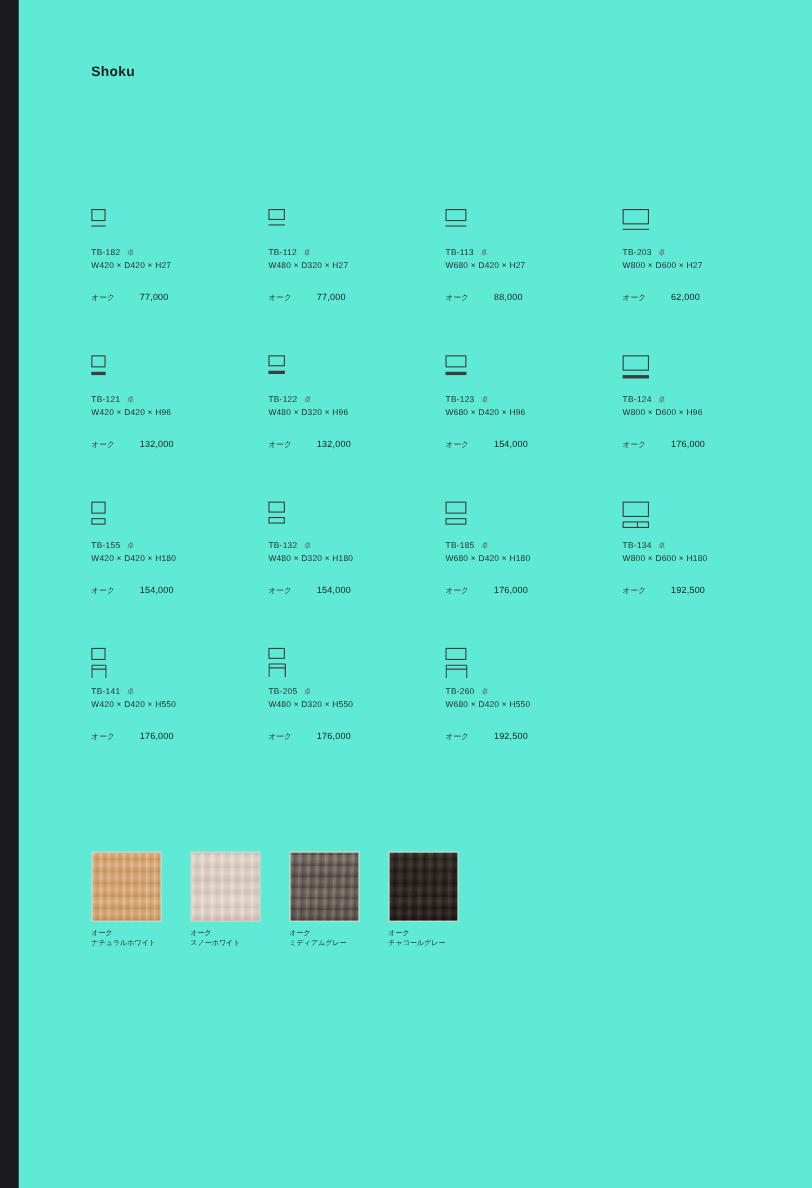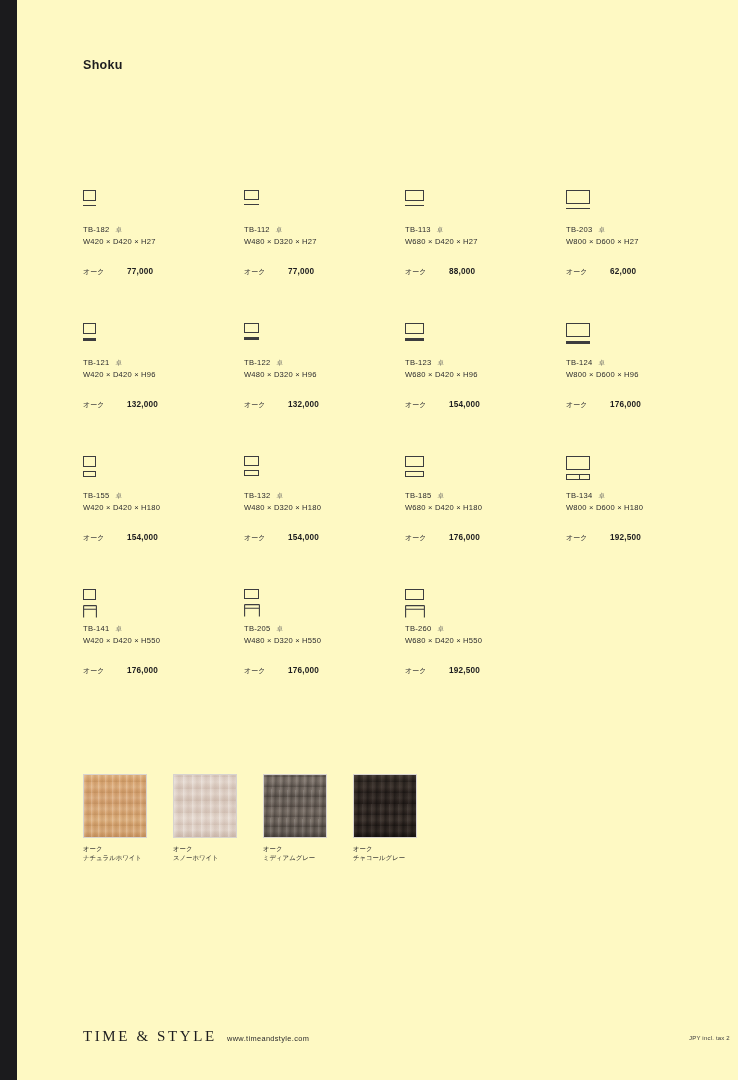--- a/index.html
+++ b/index.html
@@ -10,21 +10,21 @@
     background: #1b1b1d;
     font-family: "Liberation Sans", sans-serif;
   }
 
   #page {
     position: absolute;
     left: 17px;
     top: 0;
     width: 721px;
     height: 1080px;
-    background: #fef9c3;
+    background: #5eead4;
     overflow: hidden;
   }
 
   
   .page-title {
     position: absolute;
     left: 66px;
     top: 58px;
     font-size: 12.5px;
     font-weight: bold;
@@ -119,21 +119,21 @@
     white-space: nowrap;
   }
   .price-row .mat {
     display: inline-block;
     width: 44px;
     font-size: 7px;
     color: #37373a;
   }
   .price-row .amt {
     font-size: 8.2px;
-    font-weight: bold;
+    font-weight: normal;
     color: #1d1d1f;
     letter-spacing: 0.2px;
   }
 
   
   .swatches {
     position: absolute;
     left: 66px;
     top: 774px;
     width: 600px;
@@ -418,19 +418,14 @@
       </div>
       <div class="swatch" style="left: 270px;">
         <div class="sw-chip w-charcoal"></div>
         <div class="sw-label">
           <div>オーク</div>
           <div>チャコールグレー</div>
         </div>
       </div>
     </div>
 
-  <div class="footer">
-    <div class="brand">TIME &amp; STYLE</div>
-    <div class="site-url">www.timeandstyle.com</div>
-    <div class="tax-note">JPY incl. tax 2</div>
-  </div>
 
 </div>
 
 </body></html>

